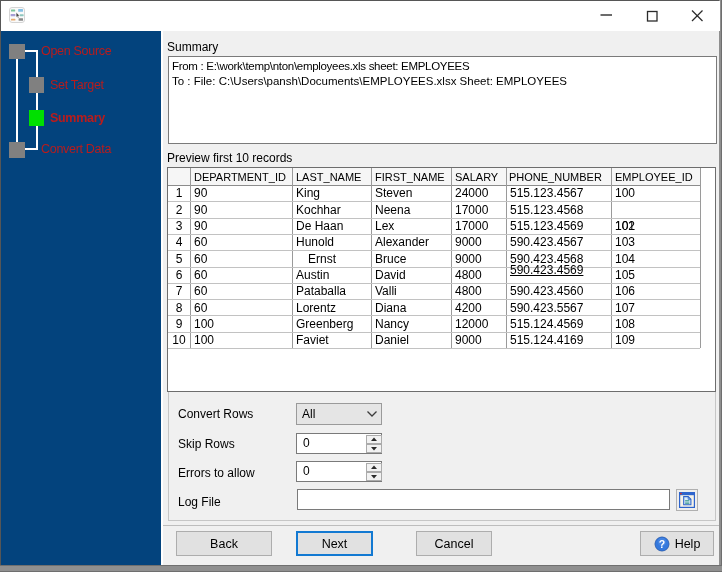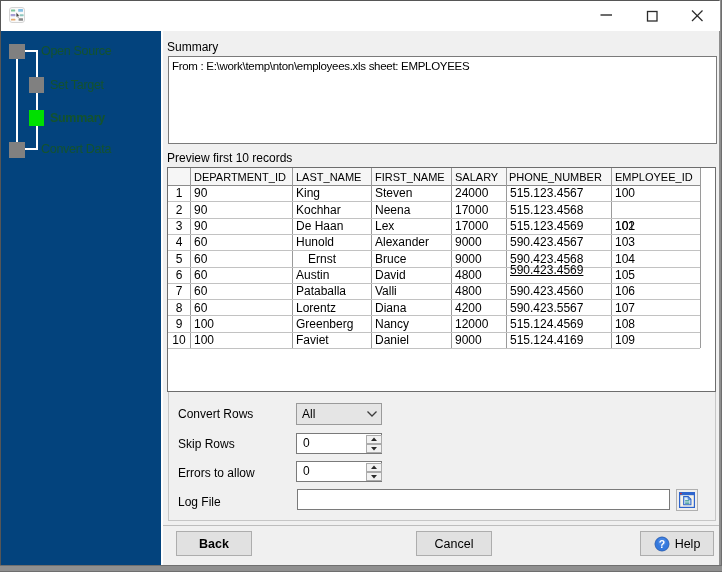--- a/index.html
+++ b/index.html
@@ -1,21 +1,21 @@
 <!DOCTYPE html>
 <html><head>
 <meta charset="utf-8">
 <style>
   html,body{margin:0;padding:0;}
   body{font-family:"Liberation Sans",sans-serif;}
   #win{position:relative;width:722px;height:572px;background:#f0f0f0;overflow:hidden;}
   .abs{position:absolute;}
   .lbl{position:absolute;font-size:12px;line-height:13px;color:#000;white-space:nowrap;}
   .gridtxt{font-size:11px;letter-spacing:0;}
-  .side{color:#14532d;font-size:12.5px;letter-spacing:-0.3px;text-align:center;}
+  .side{color:#b91c1c;font-size:12.5px;letter-spacing:-0.3px;text-align:center;}
 </style>
 </head>
 <body>
 <div id="win">
 
   <div class="abs" style="left:0;top:0;width:722px;height:1px;background:#565656;"></div>
   <div class="abs" style="left:0;top:0;width:1px;height:572px;background:#565656;"></div>
   <div class="abs" style="left:719px;top:0;width:3px;height:572px;background:#8f8f8f;"></div>
   <div class="abs" style="left:721px;top:0;width:1px;height:572px;background:#6e6e6e;"></div>
   <div class="abs" style="left:0;top:565px;width:722px;height:7px;background:#8f8f8f;"></div>
@@ -56,20 +56,21 @@
   <div class="abs" style="left:9px;top:142px;width:16px;height:16px;background:#808080;"></div>
 
   <div class="lbl side" style="left:41px;top:45px;">Open Source</div>
   <div class="lbl side" style="left:50px;top:79px;">Set Target</div>
   <div class="lbl side" style="left:50px;top:112px;font-weight:bold;">Summary</div>
   <div class="lbl side" style="left:41px;top:143px;">Convert Data</div>
 
   <div class="lbl" style="left:167px;top:41px;">Summary</div>
   <div class="abs" style="left:168px;top:56px;width:547px;height:86px;background:#fff;border:1px solid #7a7a7a;"></div>
   <div class="lbl" style="left:172px;top:60px;font-size:11.5px;letter-spacing:-0.3px;">From : E:\work\temp\nton\employees.xls sheet: EMPLOYEES</div>
+  <div class="lbl" style="left:172px;top:75px;font-size:11.5px;">To : File: C:\Users\pansh\Documents\EMPLOYEES.xlsx Sheet: EMPLOYEES</div>
 
   <div class="lbl" style="left:167px;top:152px;">Preview first 10 records</div>
 
   <div id="grid" class="abs" style="left:167px;top:167px;width:549px;height:225px;background:#fff;border:1px solid #6d6d6d;box-sizing:border-box;"></div>
 
   <div class="abs" style="left:168px;top:168px;width:532px;height:17px;background:#f6f6f6;"></div>
 
   <div class="abs" style="left:168px;top:185px;width:532px;height:1px;background:#8c8c8c;"></div>
 
   <div class="abs" style="left:190px;top:168px;width:1px;height:180px;background:#9a9a9a;"></div>
@@ -214,21 +215,22 @@
     <circle cx="1.9" cy="1.6" r="0.9" fill="#d93025"></circle>
     <path d="M4.7,4.6 h4.5 l2.7,2.7 v5.5 h-7.2 z" fill="#ddeefa" stroke="#2e64cc" stroke-width="1.1"></path>
     <path d="M9.2,4.6 v2.7 h2.7" fill="none" stroke="#2e64cc" stroke-width="0.9"></path>
     <line x1="6.1" y1="8.6" x2="10.4" y2="8.6" stroke="#3d998f" stroke-width="0.9"></line>
     <line x1="6.1" y1="10.1" x2="10.4" y2="10.1" stroke="#3d998f" stroke-width="0.9"></line>
     <line x1="6.1" y1="11.6" x2="10.4" y2="11.6" stroke="#3d998f" stroke-width="0.9"></line>
   </svg>
 
   <div class="abs" style="left:163px;top:525px;width:556px;height:1px;background:#bdbdbd;"></div>
 
-  <div class="btn" style="left:176px;top:531px;width:76px;height:25px;font-weight:bold;">Back</div>
+  <div class="btn" style="left:176px;top:531px;width:96px;height:25px;">Back</div>
+  <div class="btn nextbtn" style="left:296px;top:531px;width:77px;height:25px;">Next</div>
   <div class="btn" style="left:416px;top:531px;width:76px;height:25px;">Cancel</div>
   <div class="btn" style="left:640px;top:531px;width:74px;height:25px;"><svg width="16" height="16" viewBox="0 0 16 16" style="margin-right:5px;">
         <circle cx="8" cy="8" r="7.5" fill="#9ea8b4"></circle>
         <circle cx="8" cy="8" r="6.9" fill="#3579dd" stroke="#2861be" stroke-width="0.8"></circle>
         <circle cx="8" cy="6" r="4.2" fill="#4f8ae4" opacity="0.6"></circle>
         <text x="8" y="11.6" font-size="10.5" font-weight="bold" fill="#fff" text-anchor="middle" font-family="Liberation Sans,sans-serif">?</text>
       </svg>Help</div>
 </div>
 <style>
   .btn{position:absolute;box-sizing:border-box;background:#e1e1e1;border:1px solid #adadad;

